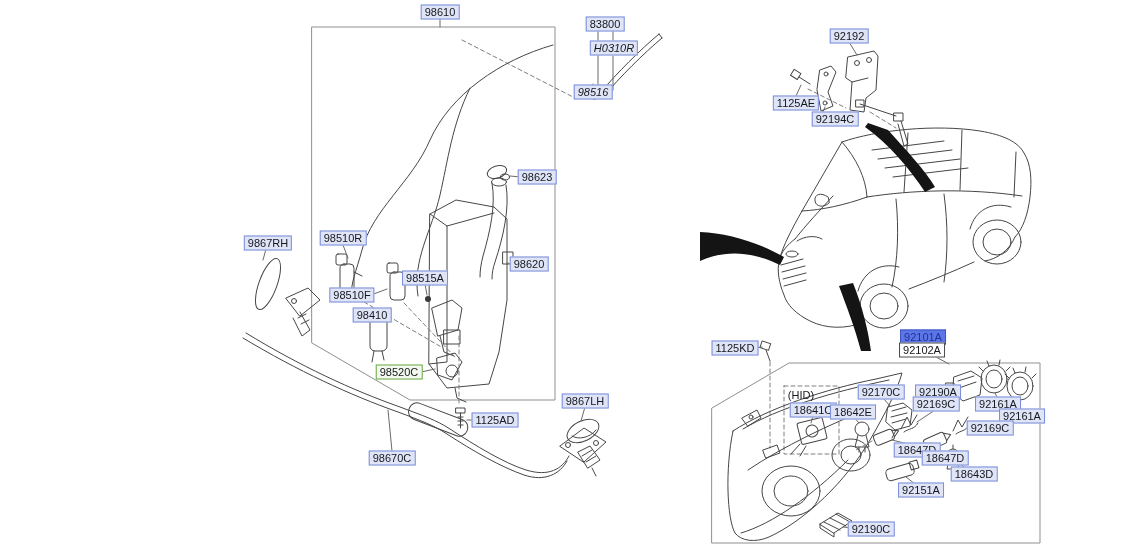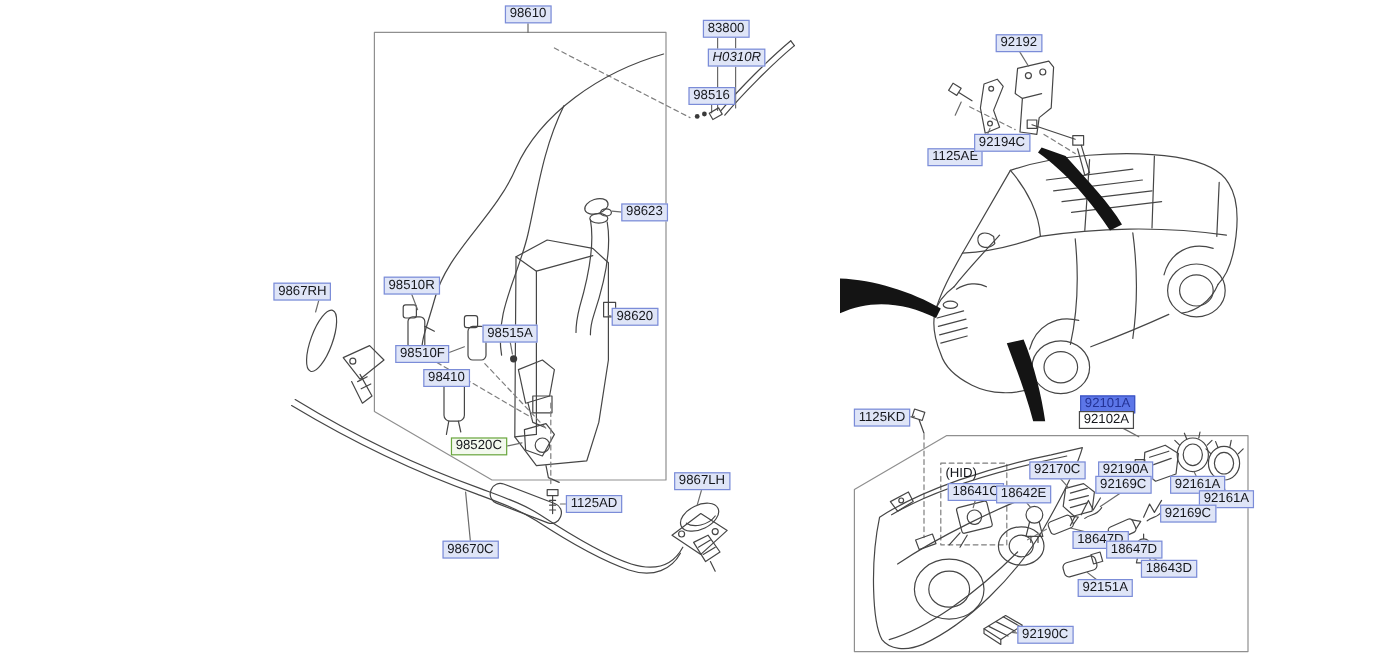--- a/index.html
+++ b/index.html
@@ -301,34 +301,34 @@
       <path d="M824,522 L840,530 M830,518 L846,526 M836,514 L850,522"></path>
       <path d="M820,524 L820,528 L834,537 L834,533"></path>
       <path class="leader" d="M851,528 L843,527"></path>
     </g>
   </svg>
 
   <div id="labels-layer">
       <div class="plabel normal" style="left: 440px; top: 12px;">98610</div>
       <div class="plabel normal" style="left: 605px; top: 24px;">83800</div>
       <div class="plabel normal" style="left: 614px; top: 48px; font-style: italic;">H0310R</div>
-      <div class="plabel normal" style="left: 593px; top: 80px;">98516</div>
+      <div class="plabel normal" style="left: 593px; top: 92px; font-style: italic;">98516</div>
       <div class="plabel normal" style="left: 537px; top: 177px;">98623</div>
-      <div class="plabel normal" style="left: 252px; top: 243px;">9867RH</div>
+      <div class="plabel normal" style="left: 268px; top: 243px;">9867RH</div>
       <div class="plabel normal" style="left: 343px; top: 238px;">98510R</div>
       <div class="plabel normal" style="left: 529px; top: 264px;">98620</div>
       <div class="plabel normal" style="left: 425px; top: 278px;">98515A</div>
       <div class="plabel normal" style="left: 352px; top: 295px;">98510F</div>
       <div class="plabel normal" style="left: 372px; top: 315px;">98410</div>
       <div class="plabel highlight-green" style="left: 399px; top: 372px;">98520C</div>
       <div class="plabel normal" style="left: 495px; top: 420px;">1125AD</div>
       <div class="plabel normal" style="left: 585px; top: 401px;">9867LH</div>
       <div class="plabel normal" style="left: 392px; top: 458px;">98670C</div>
       <div class="plabel normal" style="left: 849px; top: 36px;">92192</div>
-      <div class="plabel normal" style="left: 796px; top: 103px; margin-top: 28px;">1125AE</div>
+      <div class="plabel normal" style="left: 796px; top: 103px;">1125AE</div>
       <div class="plabel normal" style="left: 823px; top: 119px; margin-left: 12px;">92194C</div>
       <div class="plabel normal" style="left: 735px; top: 348px;">1125KD</div>
       <div class="plabel selected-blue" style="left: 923px; top: 337px;">92101A</div>
       <div class="plabel plain" style="left: 922px; top: 350px;">92102A</div>
       <div class="plabel bare" style="left: 801px; top: 395px;">(HID)</div>
       <div class="plabel normal" style="left: 813px; top: 410px;">18641C</div>
       <div class="plabel normal" style="left: 853px; top: 412px;">18642E</div>
       <div class="plabel normal" style="left: 881px; top: 392px;">92170C</div>
       <div class="plabel normal" style="left: 938px; top: 392px;">92190A</div>
       <div class="plabel normal" style="left: 936px; top: 404px;">92169C</div>

